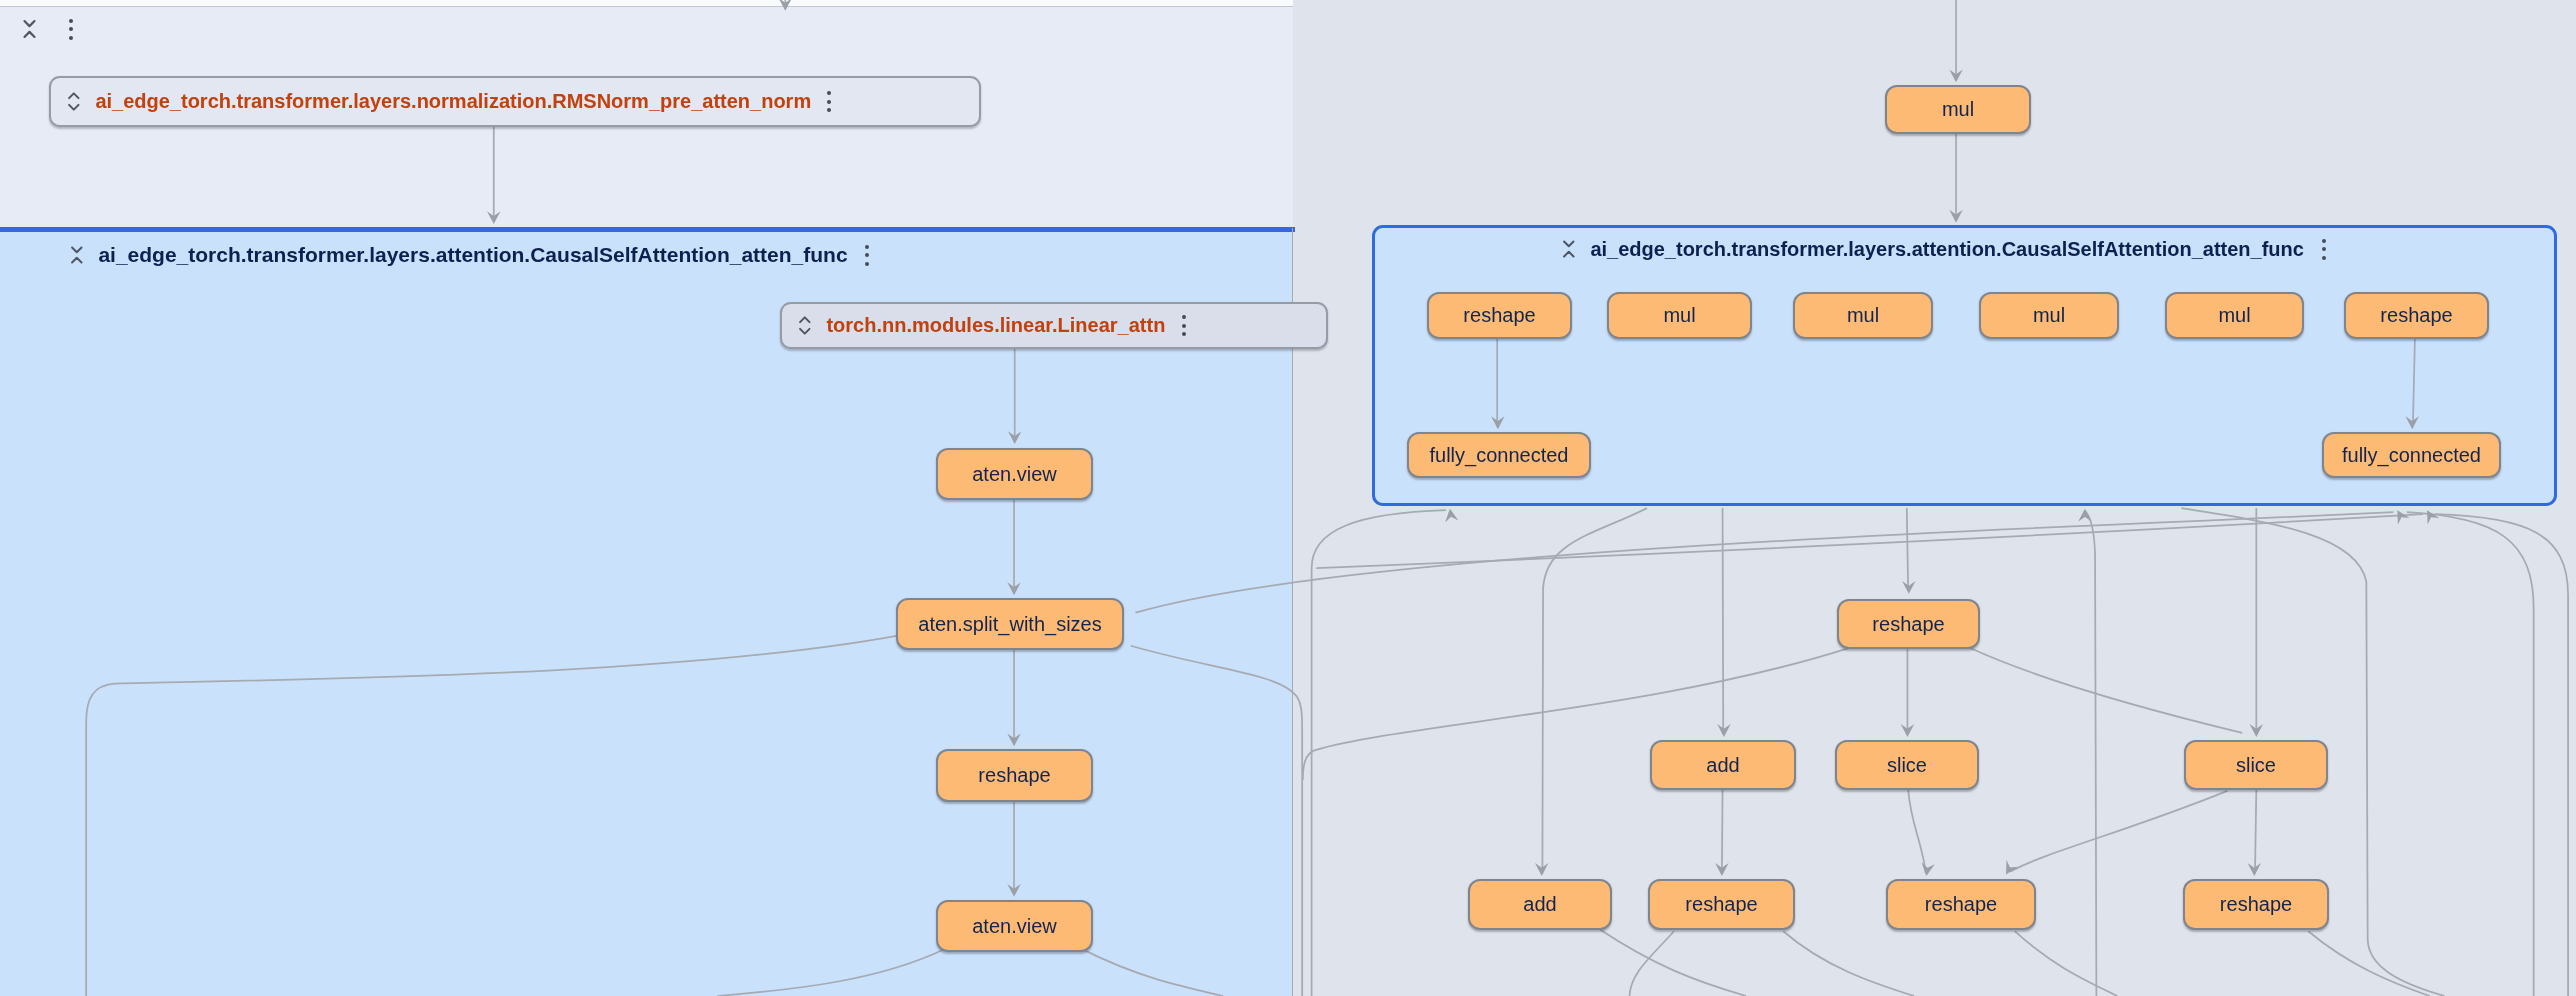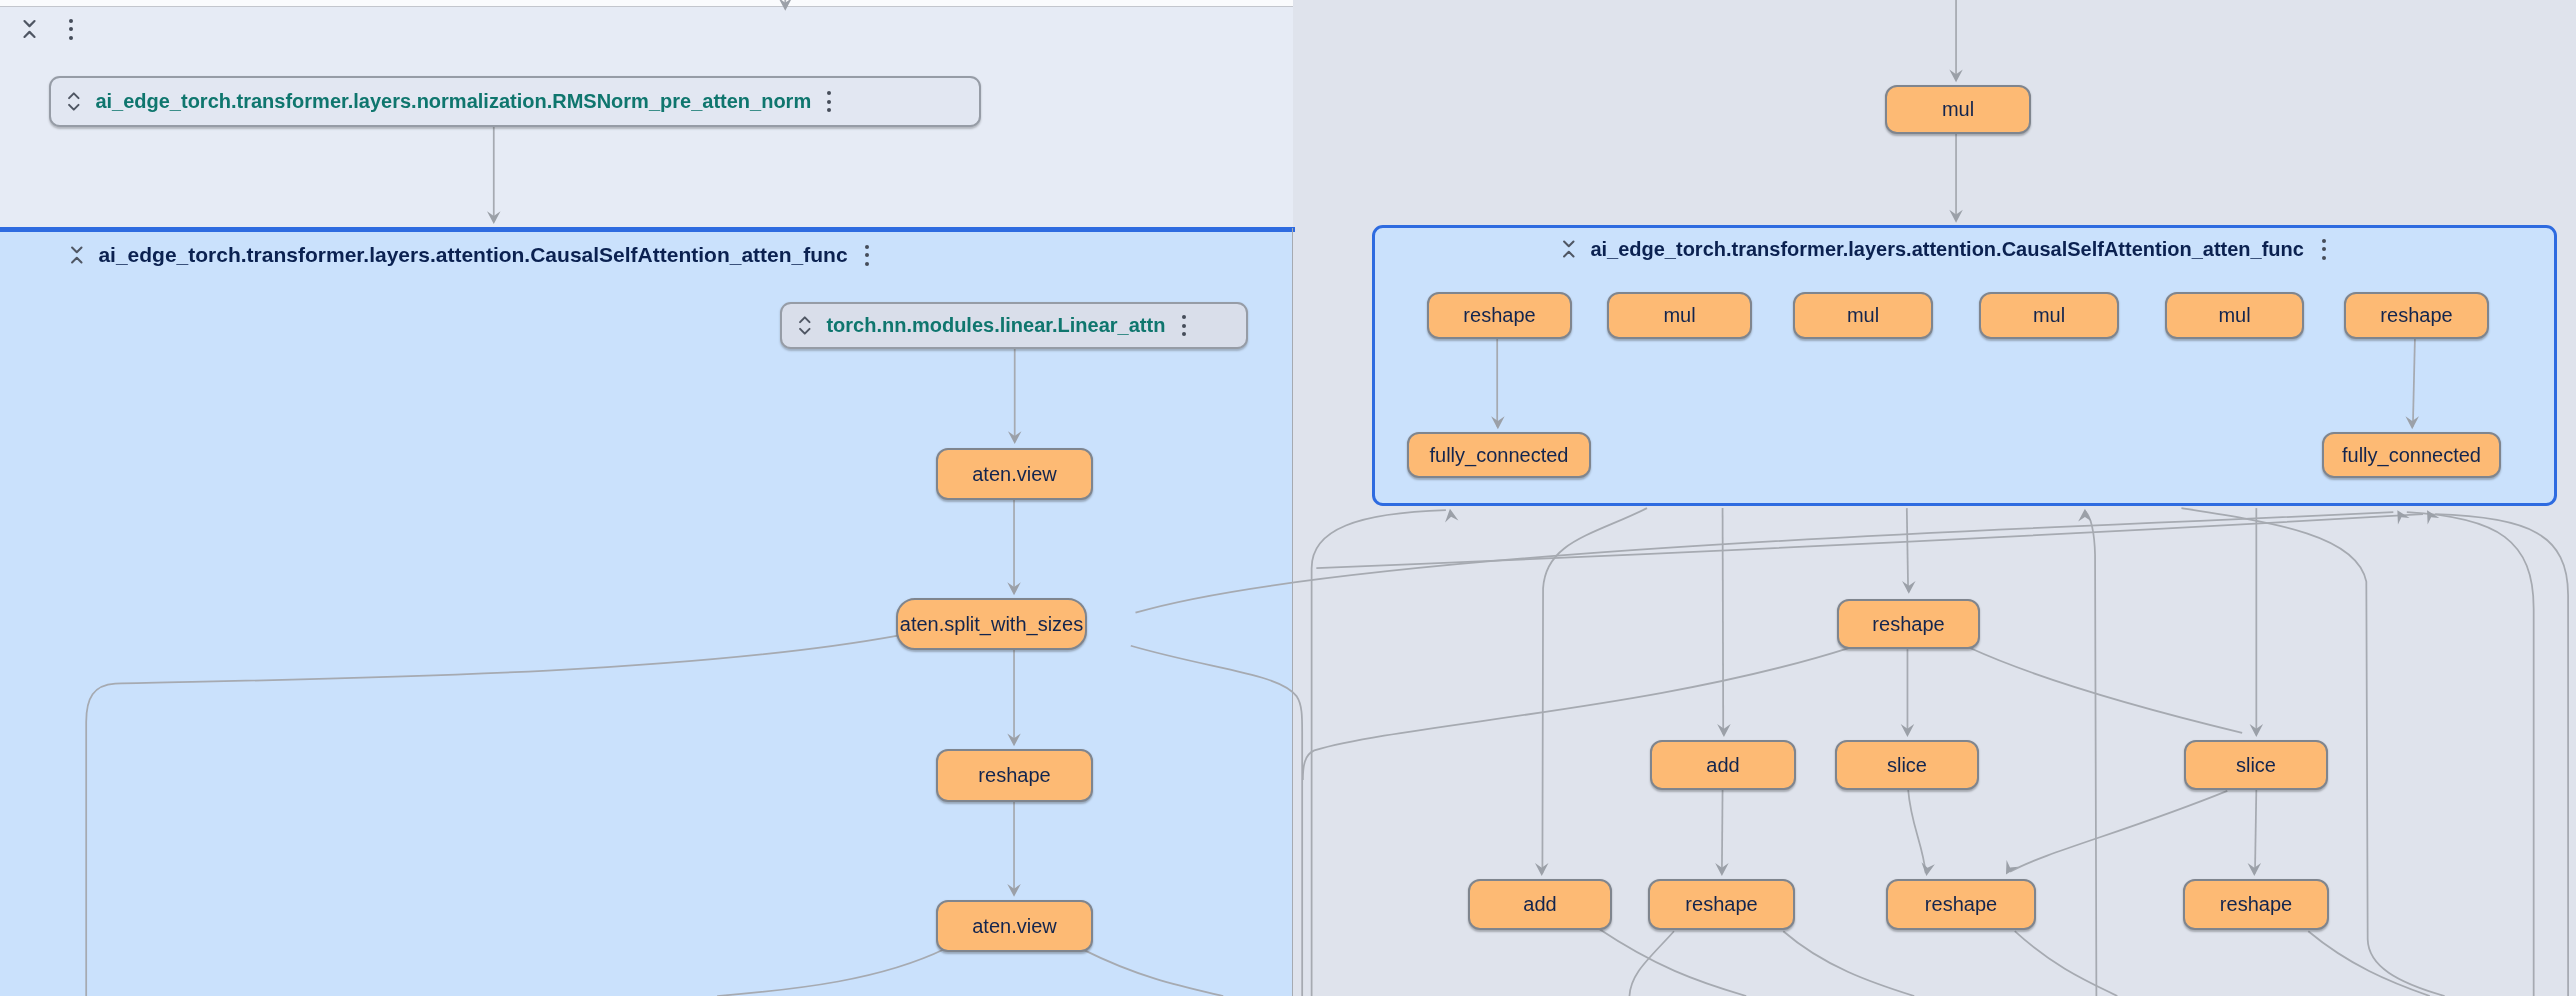--- a/index.html
+++ b/index.html
@@ -22,21 +22,21 @@
   .grp-header{position:absolute;display:flex;align-items:center;color:#0b2150;font-weight:bold;}
   .grp-header .lbl{white-space:nowrap;}
   .hdr-icon{display:inline-flex;margin-right:10.8px;}
   .kebab{display:inline-flex;flex-direction:column;gap:4.7px;margin-left:15px;padding:2.7px;}
   .kebab i{width:4px;height:4px;border-radius:50%;background:#454c59;display:block;}
 
   
   .op-node{position:absolute;background:#fdba74;border:2px solid #7f858e;border-radius:12px;
            color:#13254e;font-size:20px;font-weight:500;display:flex;align-items:center;justify-content:center;
            box-shadow:0 1.4px 2px rgba(60,64,67,.35);white-space:nowrap;box-sizing:border-box;}
-  .grp-node{position:absolute;border:2px solid #969ca6;border-radius:10.8px;color:#0f766e;
+  .grp-node{position:absolute;border:2px solid #969ca6;border-radius:10.8px;color:#c2410c;
             font-size:20px;font-weight:600;display:flex;align-items:center;
             box-shadow:0 1.4px 2px rgba(60,64,67,.3);white-space:nowrap;box-sizing:border-box;padding:12px 12px;}
   .grp-node .lbl{flex:0 1 auto;overflow:hidden;}
   .grp-node .kebab{margin-left:13.5px;}
   svg.icon{flex:0 0 auto;}
 
   #edge-layer{position:absolute;left:0;top:0;pointer-events:none;}
   #edge-layer path.e{fill:none;stroke:#a6aab1;stroke-width:2.6px;}
   #edge-layer polygon.a{fill:#9ba0a8;}
 </style>
@@ -112,21 +112,21 @@
       <polygon points="0,0 -10,-19 0,-12 10,-19" class="a" transform="translate(3089,754) rotate(180)"></polygon>
       <polygon points="0,0 -10,-19 0,-12 10,-19" class="a" transform="translate(3343,1092) rotate(0)"></polygon>
       <polygon points="0,0 -10,-19 0,-12 10,-19" class="a" transform="translate(3340,1298) rotate(0)"></polygon>
       <polygon points="0,0 -10,-19 0,-12 10,-19" class="a" transform="translate(3552,756) rotate(150)"></polygon>
       <polygon points="0,0 -10,-19 0,-12 10,-19" class="a" transform="translate(3596,756) rotate(150)"></polygon>
       <polygon points="0,0 -10,-19 0,-12 10,-19" class="a" transform="translate(2972,1296) rotate(30)"></polygon>
     </svg>
 
   <div id="node-layer">
       <div class="op-node" style="left: 936px; top: 448px; width: 157px; height: 52px;">aten.view</div>
-      <div class="op-node" style="left: 896px; top: 598px; width: 191px; height: 52px; border-radius: 19px;">aten.split_with_sizes</div>
+      <div class="op-node" style="left: 896px; top: 598px; width: 228px; height: 52px;">aten.split_with_sizes</div>
       <div class="op-node" style="left: 936px; top: 749px; width: 157px; height: 53px;">reshape</div>
       <div class="op-node" style="left: 936px; top: 900px; width: 157px; height: 52px;">aten.view</div>
       <div class="op-node" style="left: 1885px; top: 85px; width: 146px; height: 49px;">mul</div>
       <div class="op-node" style="left: 1427px; top: 292px; width: 145px; height: 47px;">reshape</div>
       <div class="op-node" style="left: 1607px; top: 292px; width: 145px; height: 47px;">mul</div>
       <div class="op-node" style="left: 1793px; top: 292px; width: 140px; height: 47px;">mul</div>
       <div class="op-node" style="left: 1979px; top: 292px; width: 140px; height: 47px;">mul</div>
       <div class="op-node" style="left: 2165px; top: 292px; width: 139px; height: 47px;">mul</div>
       <div class="op-node" style="left: 2344px; top: 292px; width: 145px; height: 47px;">reshape</div>
       <div class="op-node" style="left: 1407px; top: 432px; width: 184px; height: 46px;">fully_connected</div>
@@ -146,21 +146,21 @@
          <polyline points="9,21 16,28 23,21" fill="none" stroke="#4f5663" stroke-width="3" stroke-linecap="round" stroke-linejoin="round"></polyline>
        </svg>
      </span>
      <span class="lbl">ai_edge_torch.transformer.layers.normalization.RMSNorm_pre_atten_norm</span>
      <span class="kebab">
           <i></i>
           <i></i>
           <i></i>
         </span>
       </div>
-      <div class="grp-node" style="left: 780px; top: 302px; width: 468px; height: 47px; background: rgb(217, 222, 234);">
+      <div class="grp-node" style="left: 780px; top: 302px; width: 548px; height: 47px; background: rgb(217, 222, 234);">
         <span class="hdr-icon">
        <svg class="icon" width="21.6" height="27" viewBox="0 0 32 32">
          <polyline points="9,11 16,4 23,11" fill="none" stroke="#4f5663" stroke-width="3" stroke-linecap="round" stroke-linejoin="round"></polyline>
          <polyline points="9,21 16,28 23,21" fill="none" stroke="#4f5663" stroke-width="3" stroke-linecap="round" stroke-linejoin="round"></polyline>
        </svg>
      </span>
      <span class="lbl">torch.nn.modules.linear.Linear_attn</span>
      <span class="kebab">
           <i></i>
           <i></i>

